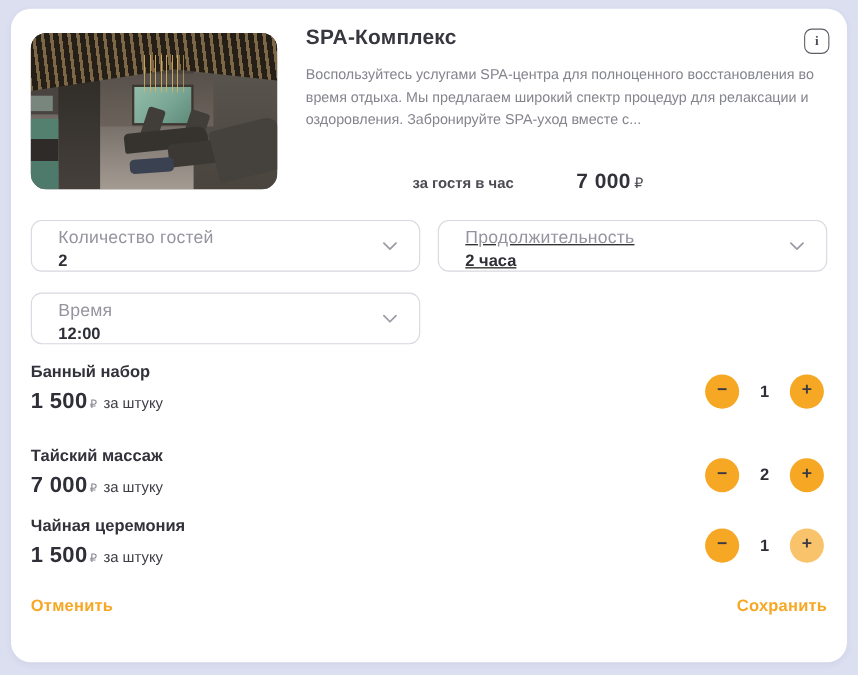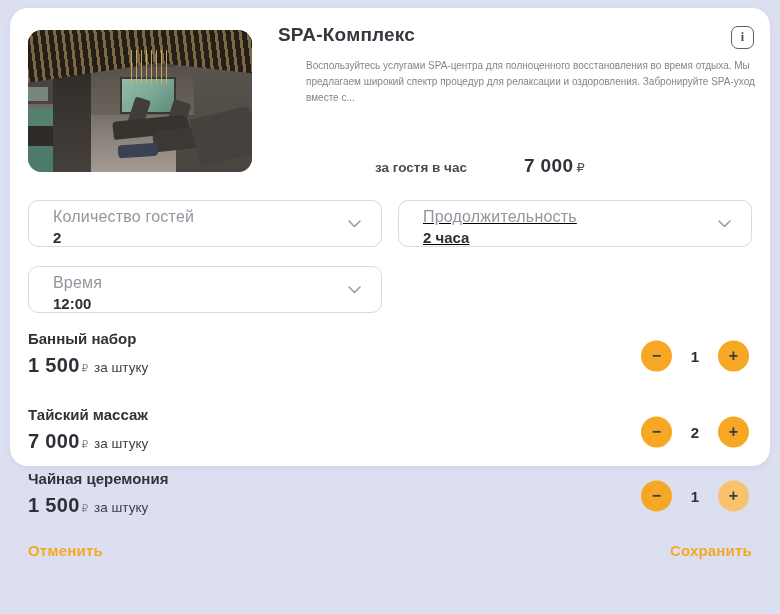--- a/index.html
+++ b/index.html
@@ -6,21 +6,21 @@
   html, body { width: 780px; height: 614px; }
   body {
     background: #dbdff0;
     font-family: "Liberation Sans", "DejaVu Sans", sans-serif;
     position: relative;
     overflow: hidden;
   }
   .card {
     position: absolute;
     left: 10px; top: 8px;
-    width: 760px; height: 458px;
+    width: 760px; height: 594px;
     background: #ffffff;
     border-radius: 18px;
     box-shadow: 0 2px 6px rgba(90,95,140,0.08);
   }
 
   
   .photo {
     position: absolute;
     left: 18px; top: 22px;
     width: 224px; height: 142px;
@@ -65,21 +65,21 @@
     position: absolute; left: 721px; top: 18px;
     width: 23px; height: 23px;
     border: 1.7px solid #5e5e67; border-radius: 7px;
     background: #fff; cursor: pointer;
     display: flex; align-items: center; justify-content: center;
     font-size: 12px; font-weight: 600; color: #4c4c55;
     font-family: "Liberation Serif", serif; font-style: normal;
   }
   .description {
     position: absolute; left: 268px; top: 50px; width: 474px;
-    font-size: 10px; line-height: 1.58; color: #84848d; font-weight: 500; margin-left: 28px;
+    font-size: 13px; line-height: 1.58; color: #84848d; font-weight: 500;
   }
   .price-row {
     position: absolute; left: 365px; top: 147px;
     display: flex; align-items: baseline; gap: 57px;
   }
   .price-label { font-size: 13.5px; font-weight: 700; color: #4b4b53; }
   .price-value { font-size: 19px; font-weight: 800; color: #32323a; letter-spacing: .4px; }
   .price-value .rub { font-size: 13px; font-weight: 500; color: #4c4c54; margin-left: 3px; }
 
   

